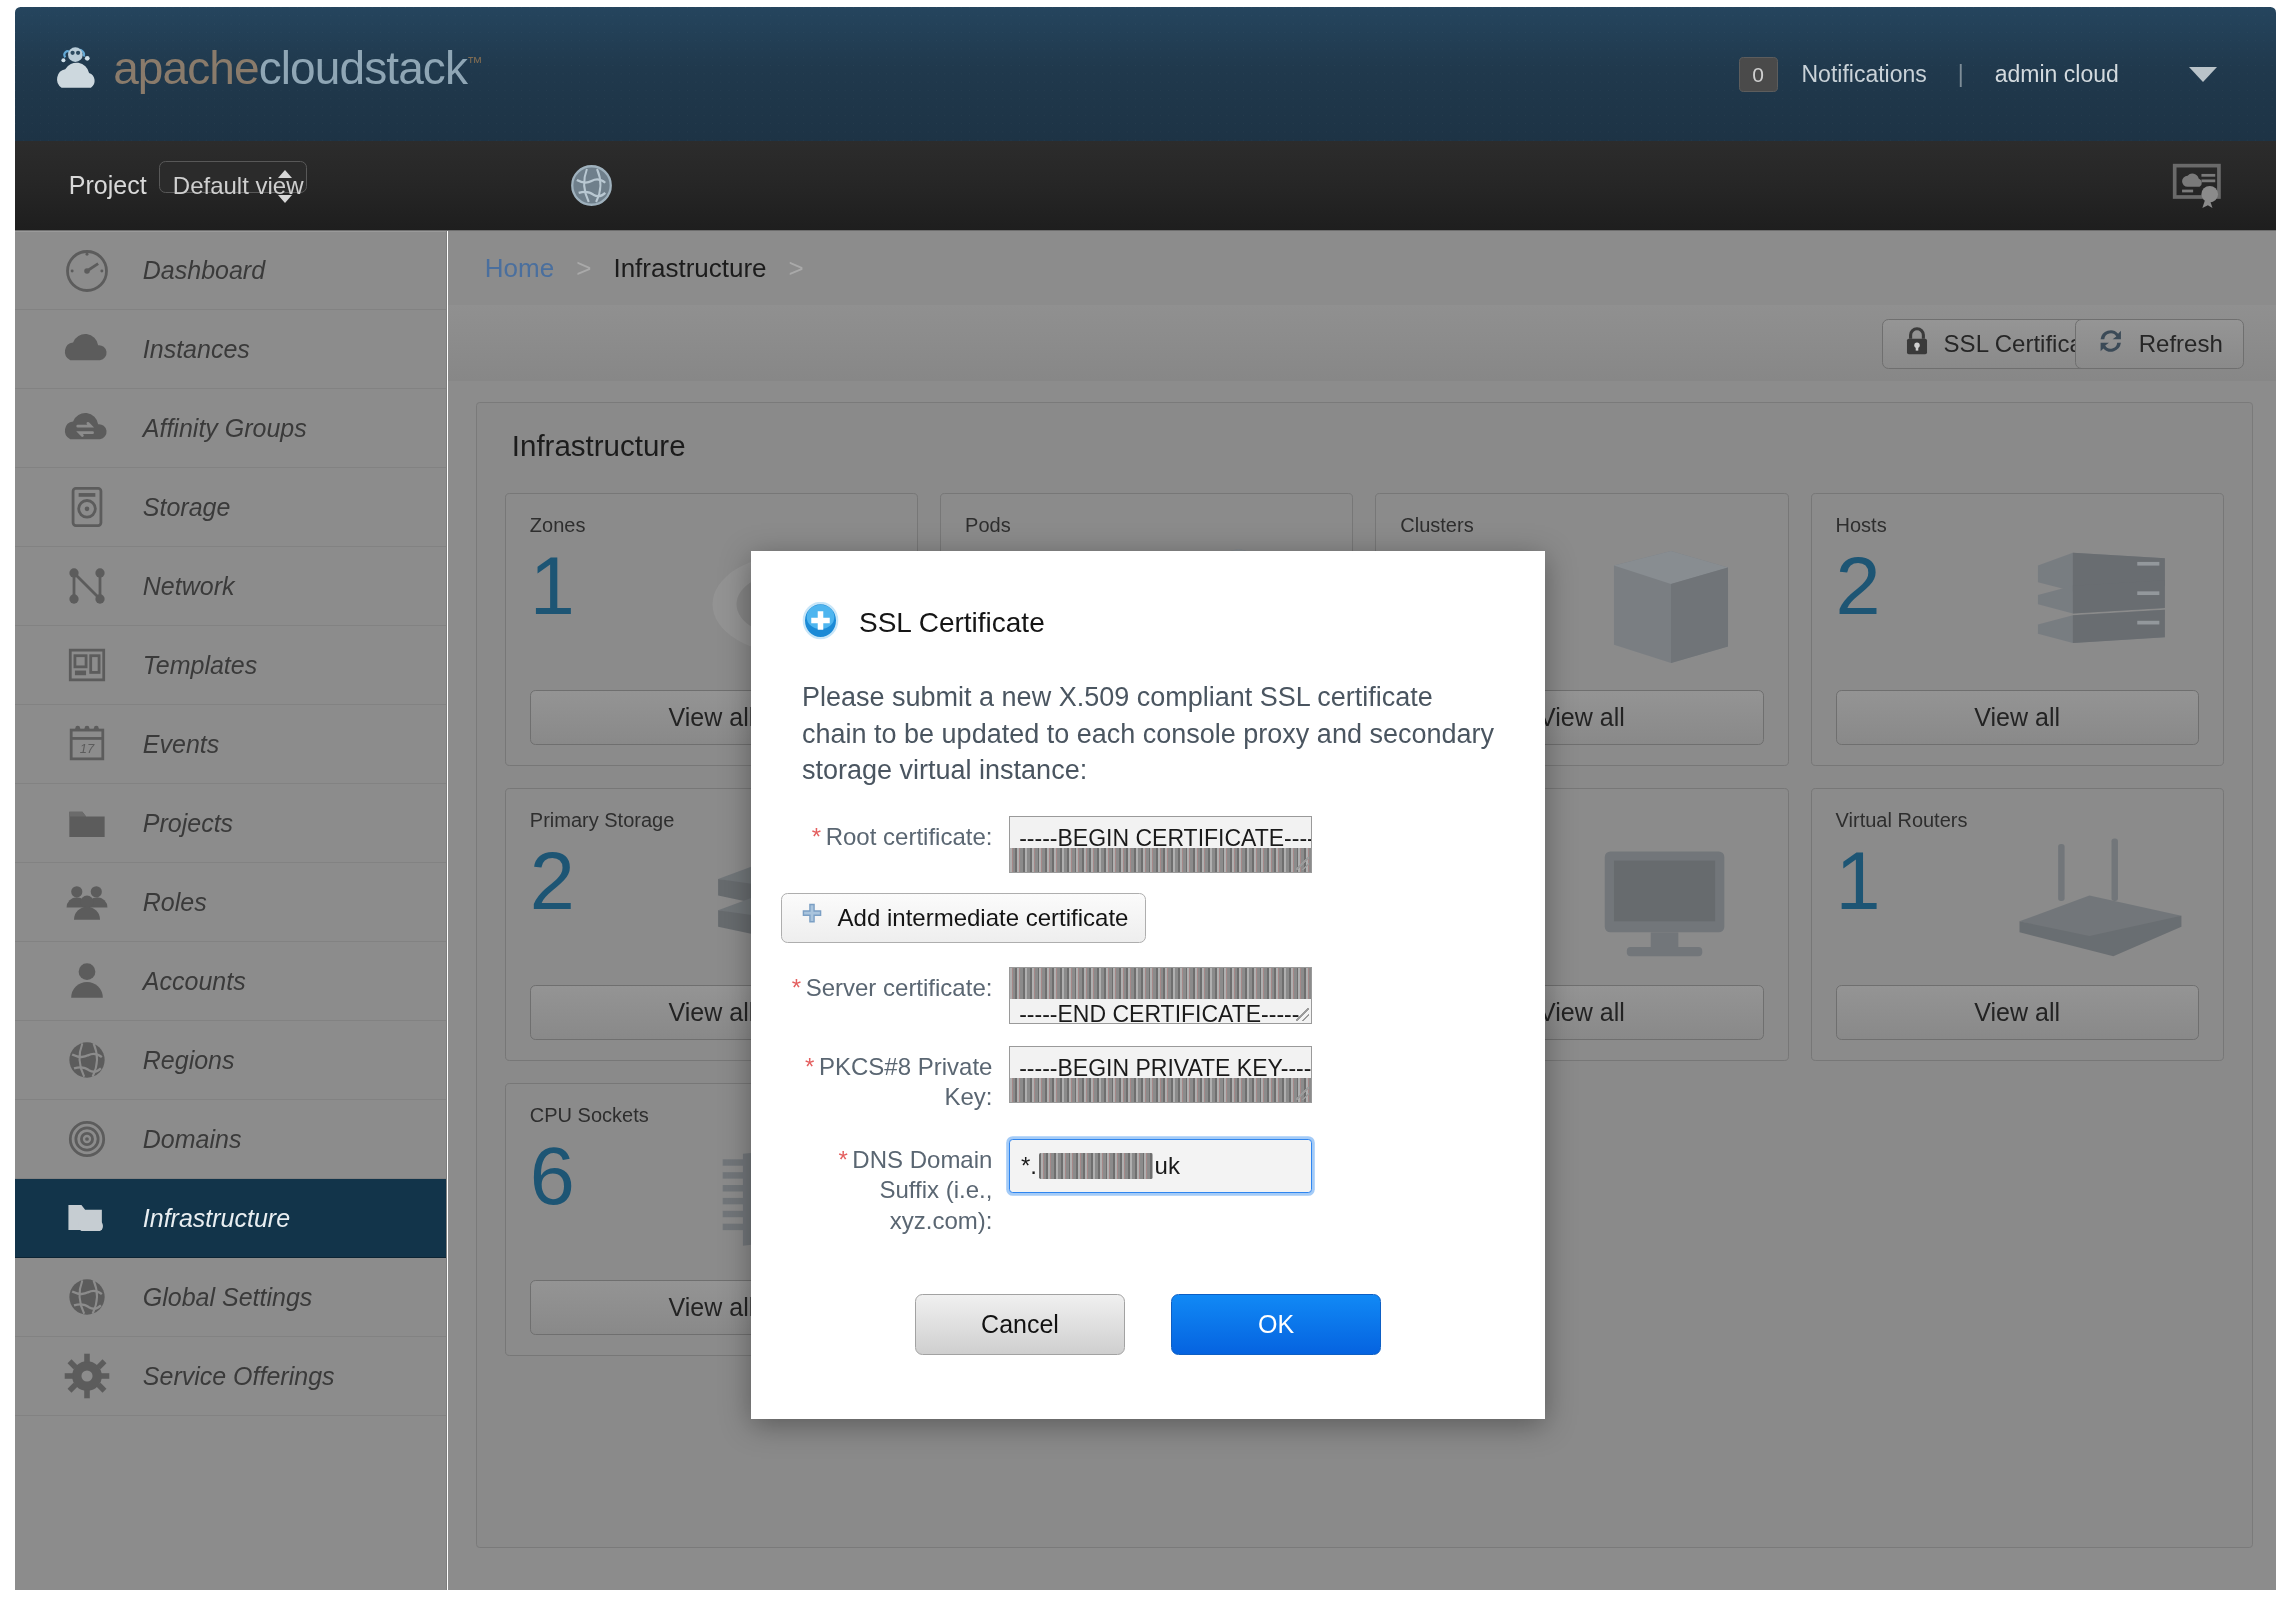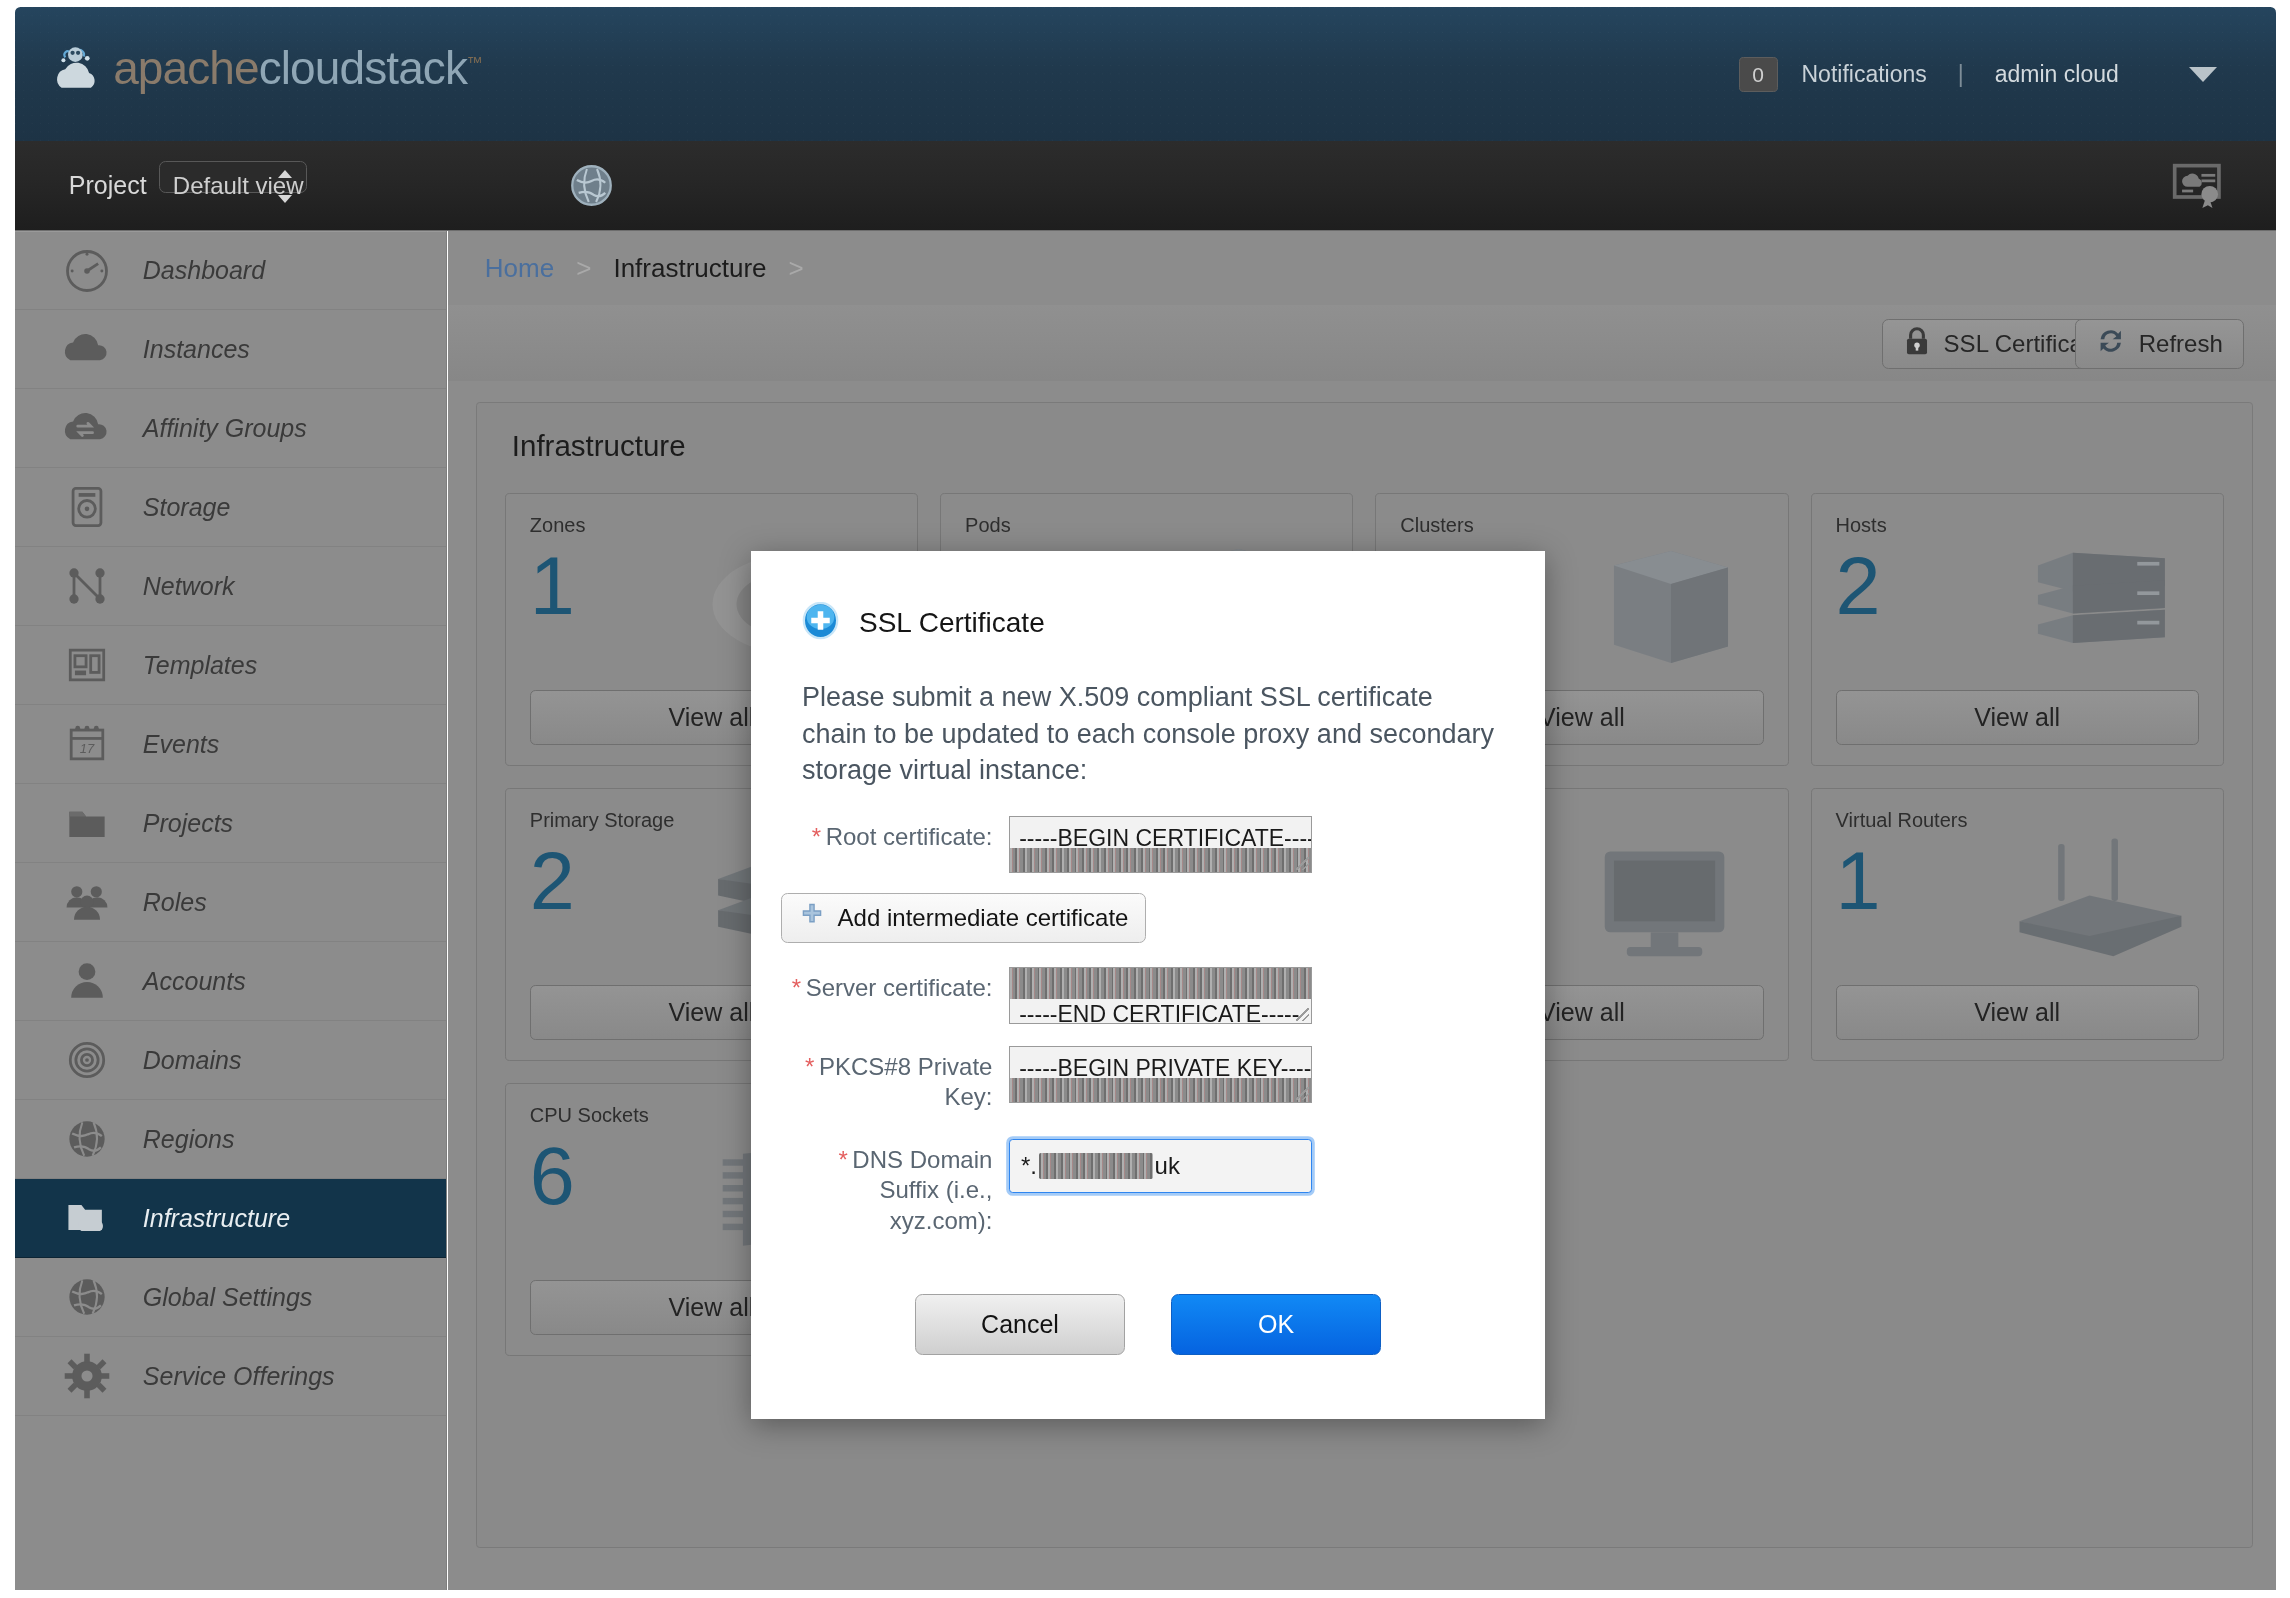--- a/index.html
+++ b/index.html
@@ -353,38 +353,38 @@
               <circle cx="28" cy="18" r="9" fill="#5c5c5c"></circle>
               <path d="M11 46 a17 17 0 0 1 34 0z" fill="#5c5c5c"></path>
             </svg>
         </span>
         <span class="lbl">Accounts</span>
       </div>
 
       <div class="nav-item">
         <span class="ico">
           <svg width="52" height="52" viewBox="0 0 56 56">
+              <circle cx="28" cy="28" r="19" fill="#5c5c5c"></circle>
+              <path d="M12 22 q10 5 17 1 q8 -4 15 2 M14 37 q10 -3 16 2 q7 4 13 -2" stroke="#8c8c8c" stroke-width="2.5" fill="none"></path>
+              <path d="M23 10 q-7 18 2 36 M35 10 q8 18 -1 36" stroke="#8c8c8c" stroke-width="2.2" fill="none"></path>
+            </svg>
+        </span>
+        <span class="lbl">Regions</span>
+      </div>
+
+      <div class="nav-item">
+        <span class="ico">
+          <svg width="52" height="52" viewBox="0 0 56 56">
               <circle cx="28" cy="28" r="18" fill="none" stroke="#5c5c5c" stroke-width="3"></circle>
               <circle cx="28" cy="28" r="12" fill="none" stroke="#5c5c5c" stroke-width="3"></circle>
               <circle cx="28" cy="28" r="6" fill="none" stroke="#5c5c5c" stroke-width="3"></circle>
               <circle cx="28" cy="28" r="2" fill="#5c5c5c"></circle>
             </svg>
         </span>
         <span class="lbl">Domains</span>
-      </div>
-
-      <div class="nav-item">
-        <span class="ico">
-          <svg width="52" height="52" viewBox="0 0 56 56">
-              <circle cx="28" cy="28" r="19" fill="#5c5c5c"></circle>
-              <path d="M12 22 q10 5 17 1 q8 -4 15 2 M14 37 q10 -3 16 2 q7 4 13 -2" stroke="#8c8c8c" stroke-width="2.5" fill="none"></path>
-              <path d="M23 10 q-7 18 2 36 M35 10 q8 18 -1 36" stroke="#8c8c8c" stroke-width="2.2" fill="none"></path>
-            </svg>
-        </span>
-        <span class="lbl">Regions</span>
       </div>
 
       <div class="nav-item active">
         <span class="ico">
           <svg width="52" height="52" viewBox="0 0 56 56">
               <path d="M8 14 h14 l4 5 h18 v22 h-36z" fill="#c6cdd2"></path>
               <path d="M22 42 a7 7 0 0 1 2 -13 a9 9 0 0 1 17 2 a6 6 0 0 1 1 11 z" fill="#c6cdd2"></path>
             </svg>
         </span>
         <span class="lbl">Infrastructure</span>

